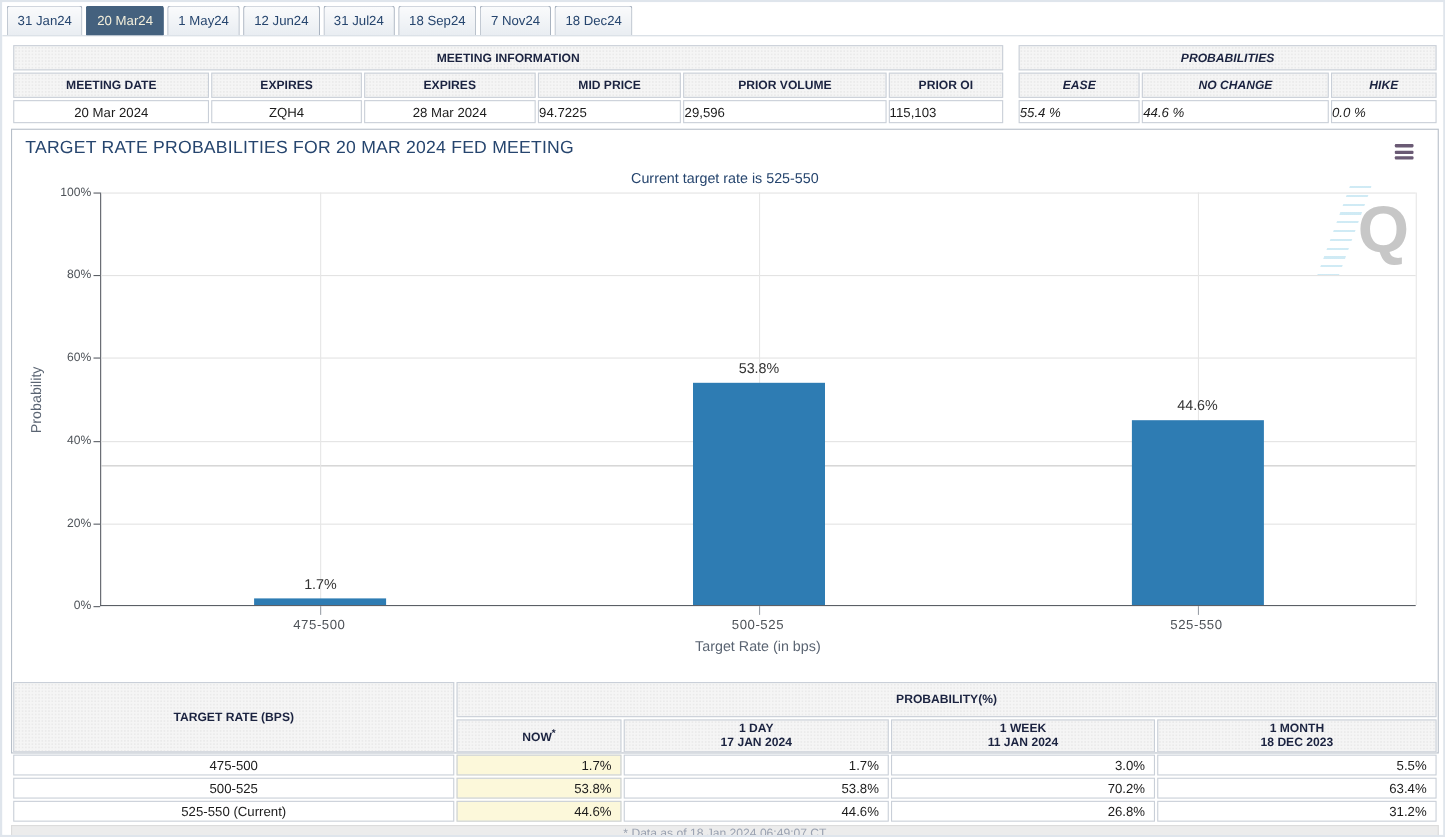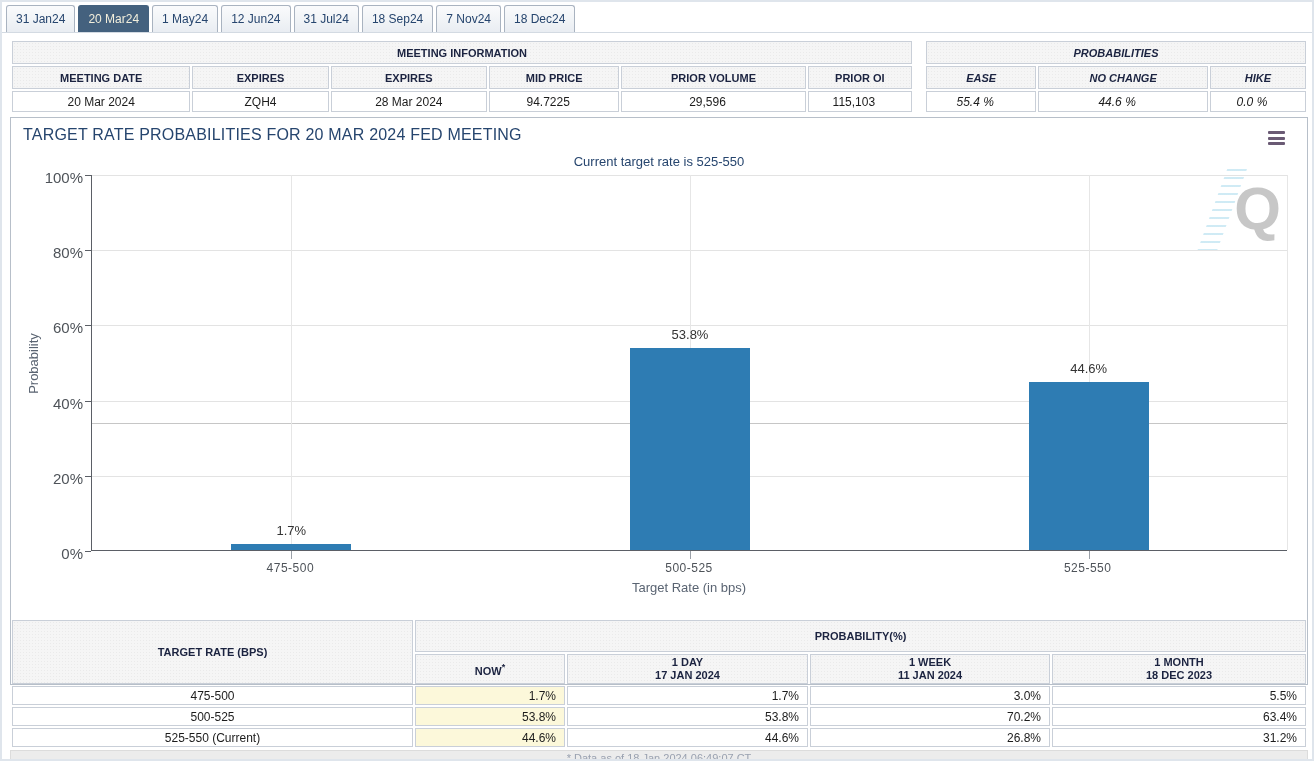--- a/index.html
+++ b/index.html
@@ -10,37 +10,37 @@
   .tabbar { position:absolute; left:0; top:0; width:100%; height:31px; padding:3px 0 0 4px; display:flex; gap:3px; border-bottom:1px solid #d3dae2; background:#fff; }
   .tab { height:27px; padding:6px 9px 0 9px; font-size:12px; color:#26456e; background:linear-gradient(#fafbfc,#e9edf2); border:1px solid #a9b3c0; border-bottom:none; border-radius:3px 3px 0 0; cursor:pointer; white-space:nowrap; }
   .tab.selected { background:#44617e; color:#f3efdc; border-color:#44617e; }
 
   
   .toprow { position:absolute; left:8px; top:37px; width:1298px; display:flex; gap:10px; }
   table.info { border-collapse:separate; border-spacing:2px; table-layout:fixed; }
   table.info th, table.info td { border:1px solid #c9cfd8; overflow:hidden; white-space:nowrap;margin-top:20px; }
   table.info th { background-color:#f5f5f5; background-image:radial-gradient(rgba(0,0,0,0.045) 1px, transparent 1px); background-size:3px 3px; font-size:11px; font-weight:bold; color:#1b2340; height:23px; }
   table.info td { background:#fff; font-size:12px; color:#1c1c1c; height:21px; text-align:center; }
-  table.info td.r { text-align:center; padding-right:12px; }
+  table.info td.r { text-align:left; padding-right:12px; }
   .tbl-left { width:904px; }
   .tbl-right { width:384px;font-style:italic; }
 
   
   .chart-panel { position:absolute; left:8px; top:115px; width:1298px; height:568px; background:#fff; border:1px solid #b7bfc9; }
   .chart-title { position:absolute; left:12px; top:8px; font-size:16px; letter-spacing:0.2px; color:#26456e; }
   .chart-subtitle { position:absolute; left:0; top:36px; width:100%; text-align:center; font-size:13px; color:#26456e; }
   .chart-menu { position:absolute; right:22px; top:13px; width:17px; height:14px; cursor:pointer; display:flex; flex-direction:column; justify-content:space-between; }
   .chart-menu span { display:block; height:3px; width:100%; background:#6a5a74; border-radius:1px; }
 
   .plot { position:absolute; left:80px; top:57px; width:1196px; height:376px; border-left:1px solid #5b5f66; border-bottom:1px solid #5b5f66; }
   .hgrid { position:absolute; left:0; width:100%; height:1px; background:#e3e3e3; }
   .hgrid.extra { background:#c6c6c6; }
   .vgrid { position:absolute; top:0; width:1px; height:100%; background:#e6e6e6; }
   .ytick { position:absolute; left:-7px; width:6px; height:1px; background:#5b5f66; }
-  .ylab { position:absolute; right:100%; margin-right:9px; font-size:15px; color:#4e5359; white-space:nowrap; transform:translateY(-6px);margin-left:28px; }
+  .ylab { position:absolute; right:100%; margin-right:9px; font-size:11px; color:#4e5359; white-space:nowrap; transform:translateY(-6px);margin-left:28px; }
   .xtick { position:absolute; bottom:-9px; width:1px; height:8px; background:#9aa0a8; }
   .bar { position:absolute; bottom:0; width:120px; cursor:pointer; }
   .bar-label { position:absolute; width:160px; text-align:center; font-size:13px; color:#333; }
   .xlab { position:absolute; top:443px; width:200px; text-align:center; font-size:12px; letter-spacing:0.5px; color:#4e5359; }
   .xaxis-title { position:absolute; left:80px; top:462px; width:1196px; text-align:center; font-size:13px; color:#5a6472; }
   .yaxis-title { position:absolute; left:-28px; top:238px; width:100px; text-align:center; font-size:13px; color:#5a6472; transform:rotate(-90deg); }
 
   .watermark { position:absolute; right:26px; top:55px; width:86px; height:82px; }
   .wm-stripes { position:absolute; left:0; top:-4px; width:52px; height:88px; background:repeating-linear-gradient(180deg,#c7e7f3 0 2px, transparent 2px 8px); clip-path:polygon(62% 0, 100% 0, 38% 100%, 0 100%); opacity:0.85; }
   .wm-q { position:absolute; right:0; top:6px; font-size:60px; line-height:60px; font-weight:bold; color:#c7c7c7; }

